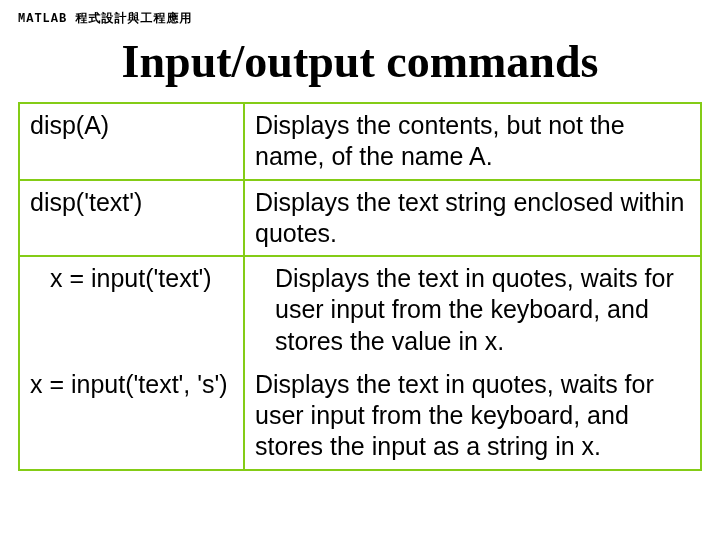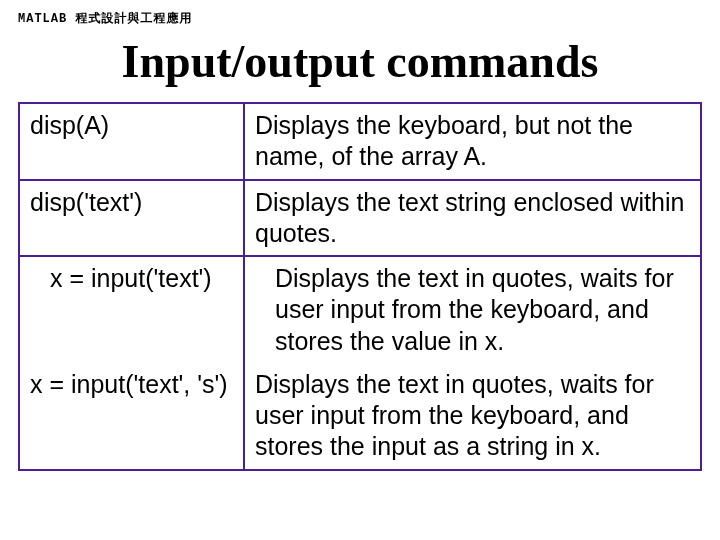--- a/index.html
+++ b/index.html
@@ -26,21 +26,21 @@
       text-align: center;
       margin: 8px 0 14px 0;
       font-family: Liberation Serif, serif;
     }
     table {
       width: 100%;
       border-collapse: collapse;
       table-layout: fixed;
     }
     td {
-      border: 2px solid #4c1d95;
+      border: 2px solid #84cc16;
       padding: 6px 10px;
       font-size: 25px;
       font-family: Verdana, sans-serif;
       color: #000;
       vertical-align: top;
       line-height: 1.25;
     }
     td.cmd {
       width: 225px;
     }
@@ -60,21 +60,21 @@
 <body>
 
 <div class="header-label">MATLAB 程式設計與工程應用</div>
 
 <div class="title">Input/output commands</div>
 
 <table>
   <tbody>
       <tr>
     <td class="cmd">disp(A)</td>
-    <td class="desc">Displays the keyboard, but not the name, of the array A.</td>
+    <td class="desc">Displays the contents, but not the name, of the name A.</td>
   </tr>
   <tr>
     <td class="cmd">disp('text')</td>
     <td class="desc">Displays the text string enclosed within quotes.</td>
   </tr>
   <tr class="no-bottom">
     <td class="cmd">x = input('text')</td>
     <td class="desc">Displays the text in quotes, waits for user input from the keyboard, and stores the value in x.</td>
   </tr>
   <tr class="no-top">

